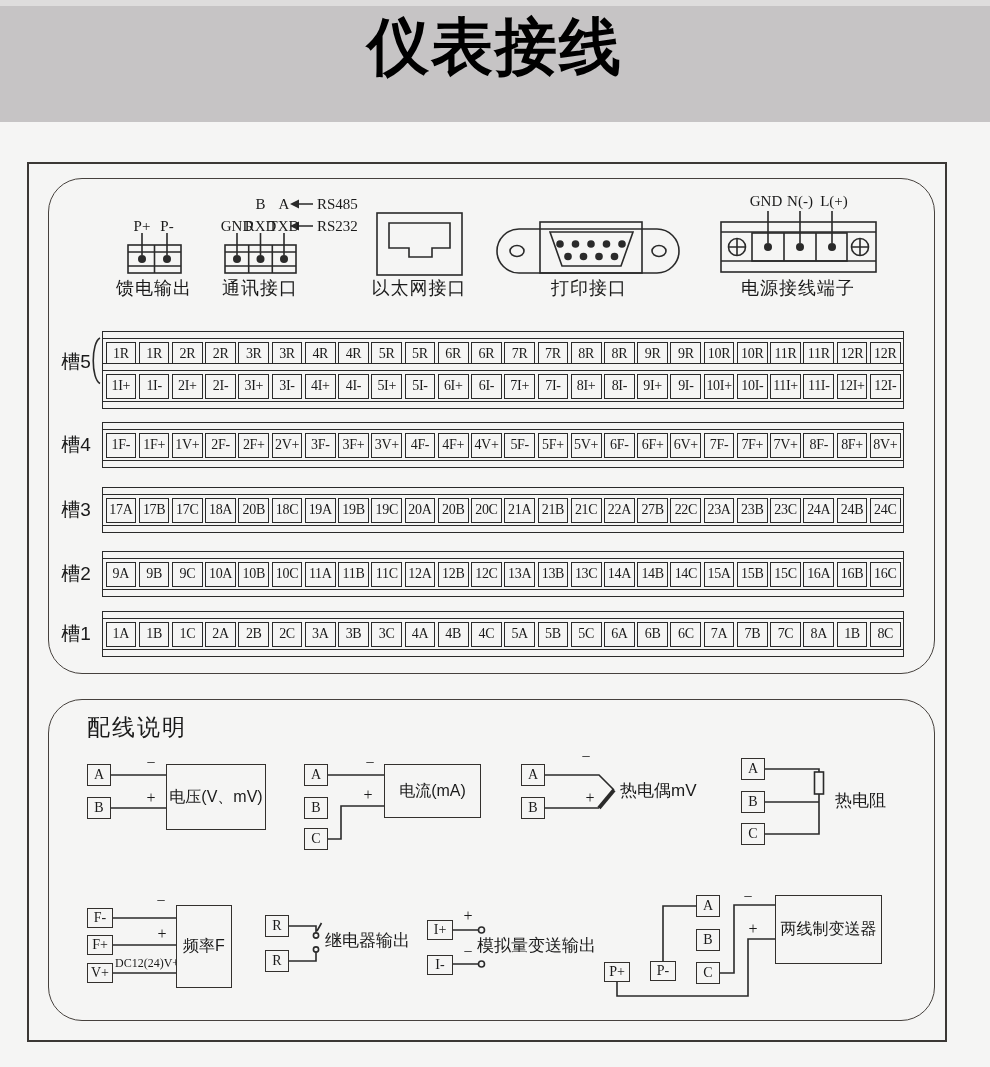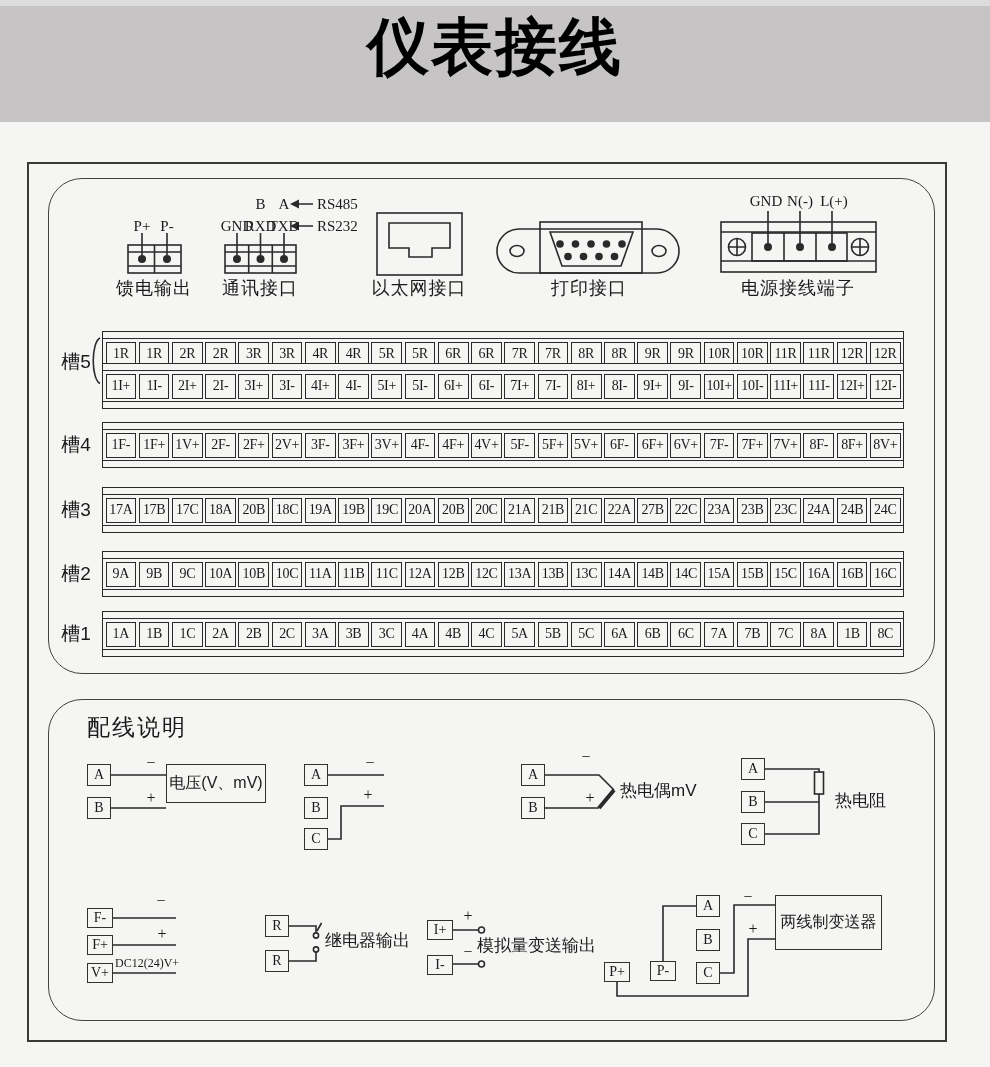--- a/index.html
+++ b/index.html
@@ -356,58 +356,60 @@
         <path d="M726 239 H699 V296 H568 V282"></path>
       </g>
     </svg>
 
     <div class="wiring-title">配线说明</div>
 
     <div class="tbox" style="left:38px;top:64px">A</div>
     <div class="tbox" style="left:38px;top:97px">B</div>
     <span class="sign" style="left:102px;top:63px">−</span>
     <span class="sign" style="left:102px;top:98px">+</span>
-    <div class="dbox" style="left:117px;top:64px;width:100px;height:39px">电压(V、mV)</div>
+    <div class="dbox" style="left:117px;top:64px;width:100px;height:66px">电压(V、mV)</div>
 
     <div class="tbox" style="left:255px;top:64px">A</div>
     <div class="tbox" style="left:255px;top:97px">B</div>
     <div class="tbox" style="left:255px;top:128px">C</div>
     <span class="sign" style="left:321px;top:63px">−</span>
     <span class="sign" style="left:319px;top:95px">+</span>
+    <div class="dbox" style="left:335px;top:64px;width:97px;height:54px">电流(mA)</div>
 
     <div class="tbox" style="left:472px;top:64px">A</div>
     <div class="tbox" style="left:472px;top:97px">B</div>
     <span class="sign" style="left:537px;top:57px">−</span>
     <span class="sign" style="left:541px;top:98px">+</span>
     <span class="dlabel" style="left:571px;top:90px">热电偶mV</span>
 
     <div class="tbox" style="left:692px;top:58px">A</div>
     <div class="tbox" style="left:692px;top:91px">B</div>
     <div class="tbox" style="left:692px;top:123px">C</div>
     <span class="dlabel" style="left:786px;top:100px">热电阻</span>
 
     <div class="tbox w26" style="left:38px;top:208px">F-</div>
     <div class="tbox w26" style="left:38px;top:235px">F+</div>
     <div class="tbox w26" style="left:38px;top:263px">V+</div>
     <span class="sign" style="left:112px;top:201px">−</span>
     <span class="sign" style="left:113px;top:234px">+</span>
     <span class="wlabel" style="left:66px;top:256px">DC12(24)V+</span>
+    <div class="dbox" style="left:127px;top:205px;width:56px;height:83px">频率F</div>
 
     <div class="tbox" style="left:216px;top:215px">R</div>
     <div class="tbox" style="left:216px;top:250px">R</div>
     <span class="dlabel" style="left:276px;top:240px">继电器输出</span>
 
     <div class="tbox w26" style="left:378px;top:220px">I+</div>
     <div class="tbox w26" style="left:378px;top:255px">I-</div>
     <span class="sign" style="left:419px;top:216px">+</span>
     <span class="sign" style="left:419px;top:252px">−</span>
     <span class="dlabel" style="left:428px;top:245px">模拟量变送输出</span>
 
     <div class="tbox w26" style="left:555px;top:262px">P+</div>
     <div class="tbox w26" style="left:601px;top:261px">P-</div>
     <div class="tbox" style="left:647px;top:195px">A</div>
     <div class="tbox" style="left:647px;top:229px">B</div>
     <div class="tbox" style="left:647px;top:262px">C</div>
     <span class="sign" style="left:699px;top:197px">−</span>
     <span class="sign" style="left:704px;top:229px">+</span>
-    <div class="dbox" style="left:726px;top:195px;width:107px;height:55px">两线制变送器</div>
+    <div class="dbox" style="left:726px;top:195px;width:107px;height:69px">两线制变送器</div>
   </div>
 </div>
 
 </body></html>

